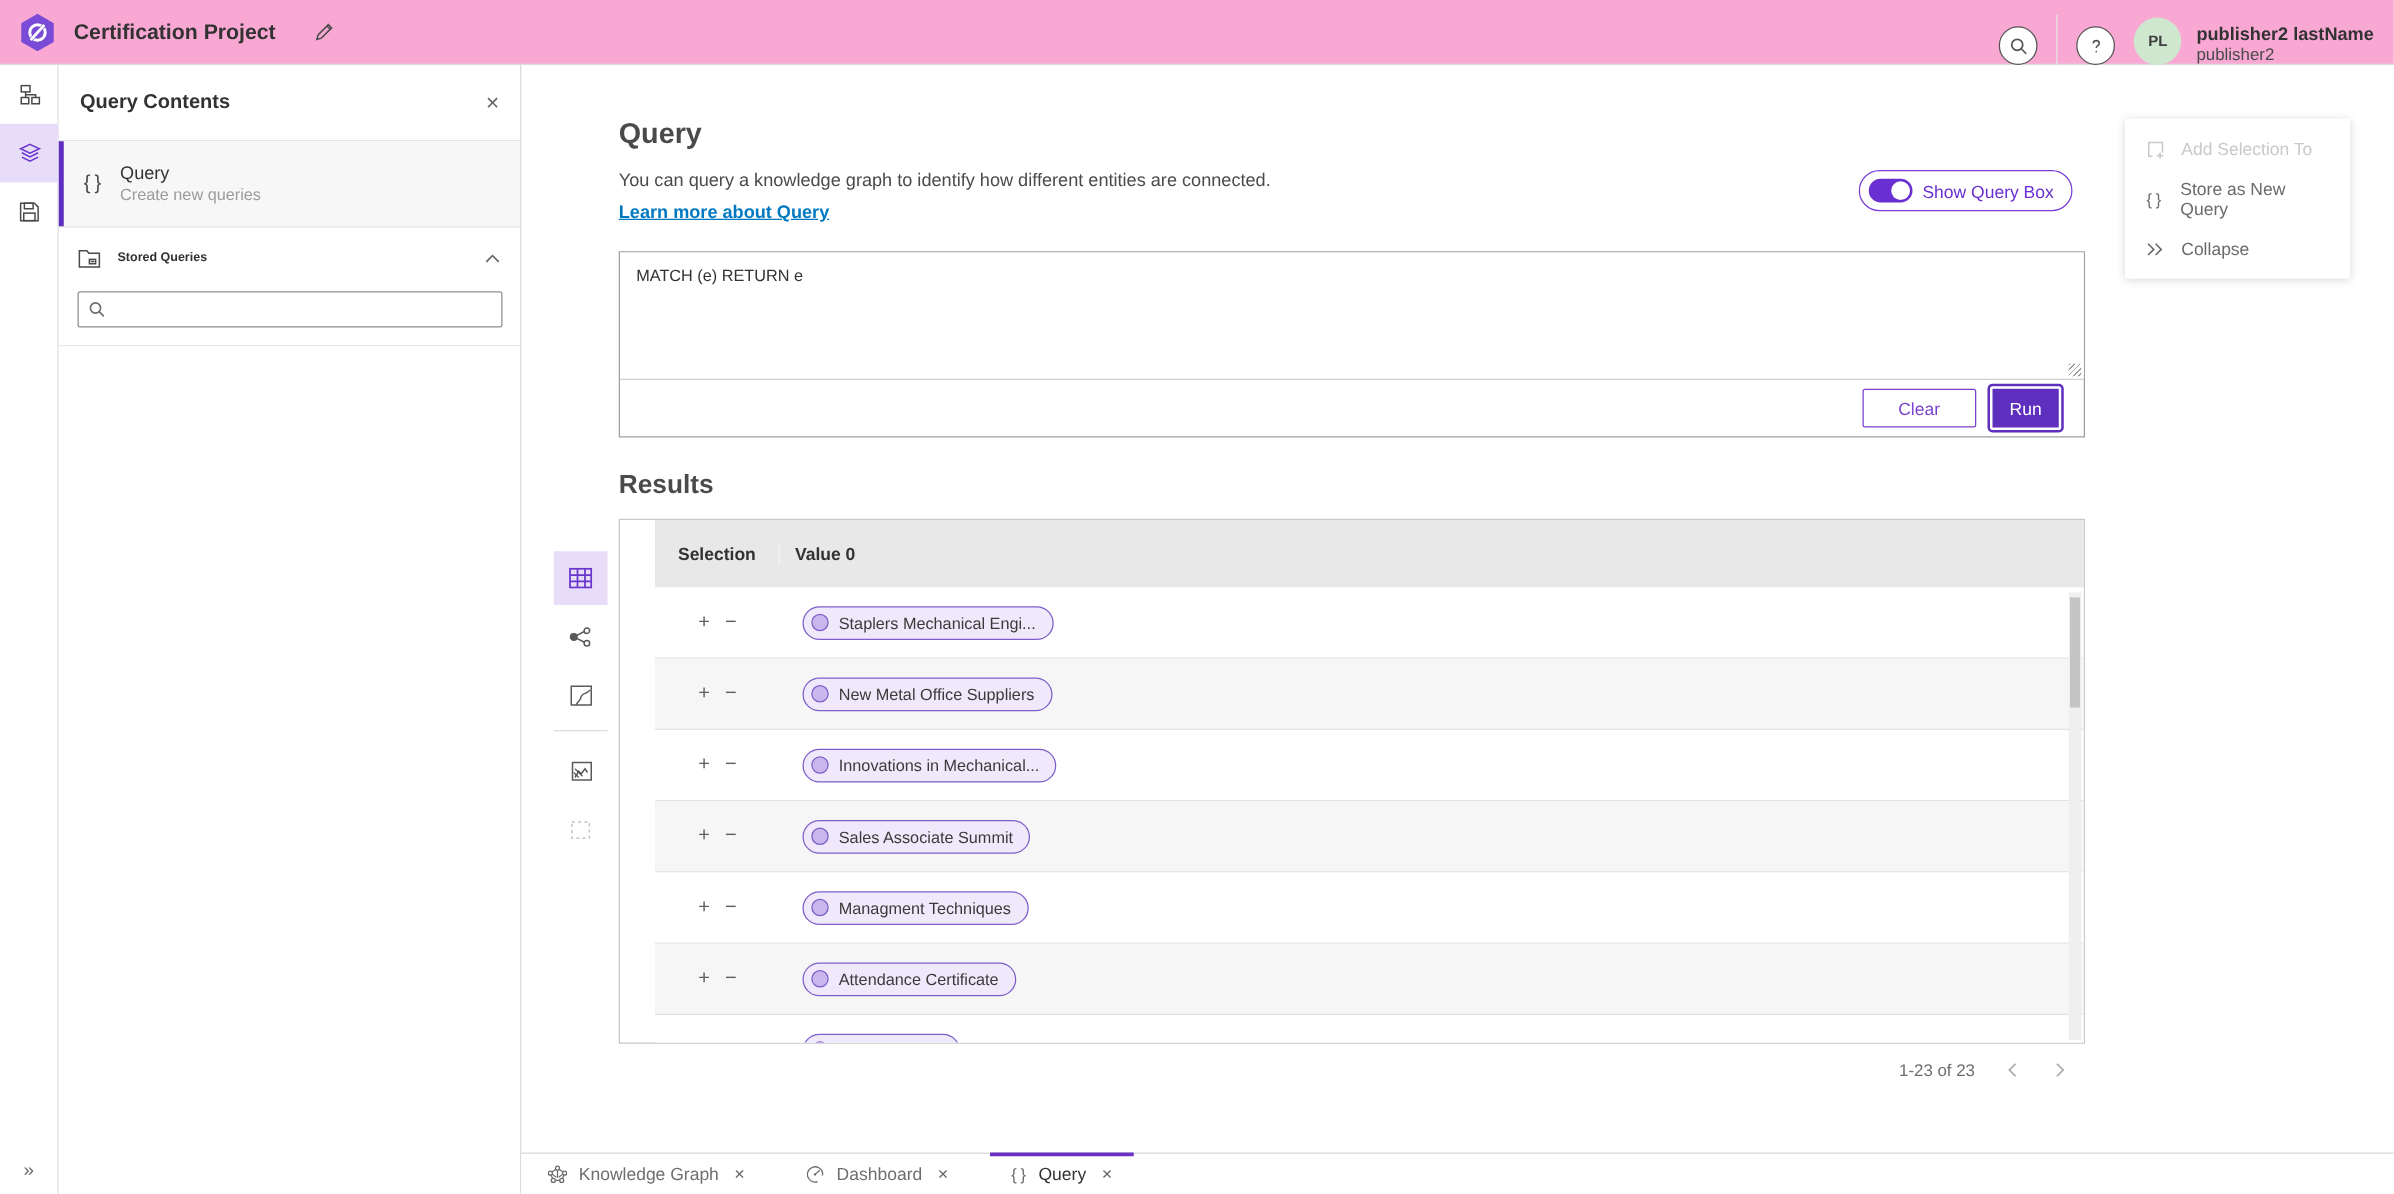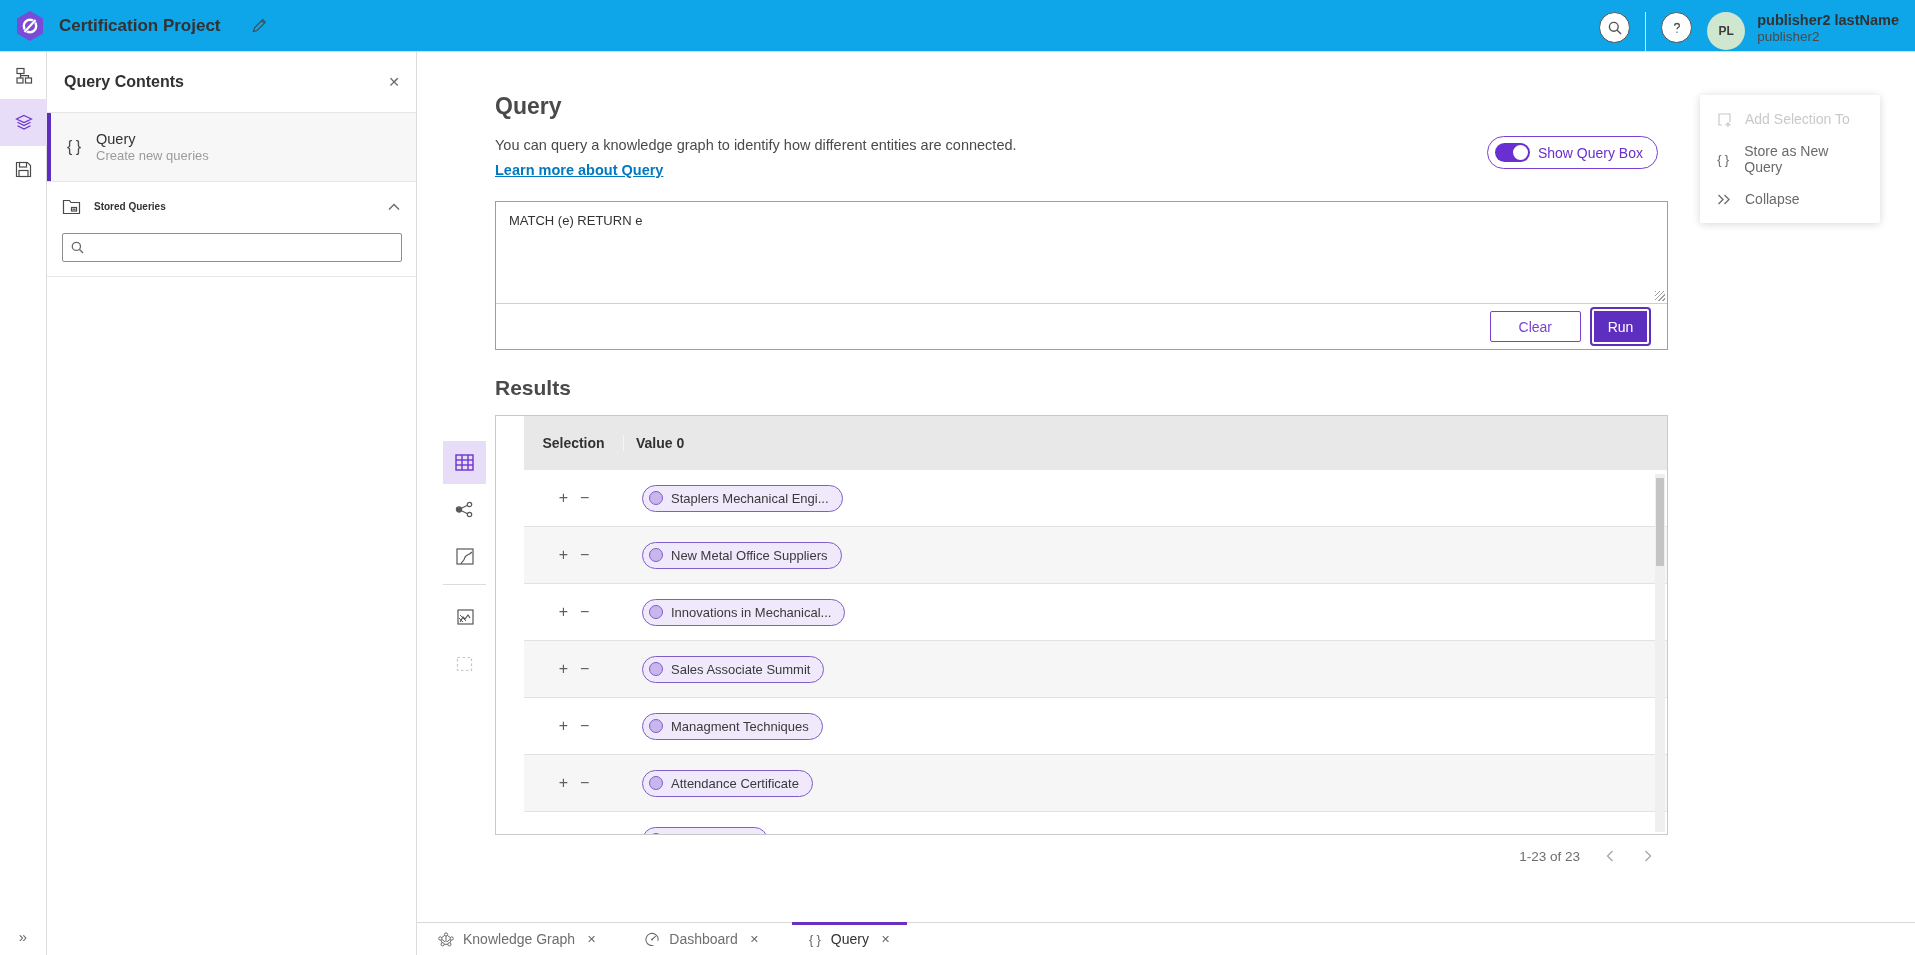--- a/index.html
+++ b/index.html
@@ -6,26 +6,26 @@
     --accent:#7a3fd4; --accent-dark:#5e2ebe; --accent-bg:#e7ddf8;
     --link:#0079c1; --pill-bg:#efe9fb; --pill-border:#7e5ec9; --pill-dot:#c9b6ec;
     --txt:#323232; --txt2:#4a4a4a; --gray:#6a6a6a; --line:#dcdcdc; --avatar:#cfe6cf;
   }
   *{box-sizing:border-box;margin:0;padding:0;}
   html,body{width:1915px;height:955px;overflow:hidden;background:#fff;
     font-family:"Liberation Sans", sans-serif;color:var(--txt);}
   svg{display:block;}
 
   
-  .header{position:absolute;left:0;top:0;width:1915px;height:52px;background:#0ea5e9;
+  .header{position:absolute;left:0;top:0;width:1915px;height:52px;background:#f9a8d4;
     border-bottom:1px solid #dadada;display:flex;align-items:center;z-index:30;}
   .logo{width:30px;height:32px;margin-left:15px;cursor:pointer;}
   .app-title{margin-left:14px;font-size:17px;font-weight:700;color:var(--txt);}
   .pencil-btn{margin-left:30px;color:#4a4a4a;cursor:pointer;}
-  .header-right{position:absolute;right:0;top:12px;height:52px;display:flex;align-items:flex-start;}
+  .header-right{position:absolute;right:0;top:0;height:52px;display:flex;align-items:flex-end;}
   .circle-btn{width:31px;height:31px;border:1px solid #555;border-radius:50%;display:flex;
     align-items:center;justify-content:center;color:#555;cursor:pointer;background:#fff;}
   .hdr-divider{width:1px;height:40px;background:#e3e3e3;margin:0 15px;}
   .avatar{width:38px;height:38px;border-radius:50%;background:var(--avatar);display:flex;
     align-items:center;justify-content:center;font-size:12px;font-weight:700;color:#3d3d3d;
     margin:0 12px 0 15px;cursor:pointer;}
   .user-block{margin-right:16px;line-height:1.15;cursor:pointer;}
   .user-name{font-size:14.5px;font-weight:700;color:var(--txt);}
   .user-sub{font-size:13.5px;color:var(--txt2);}
 

